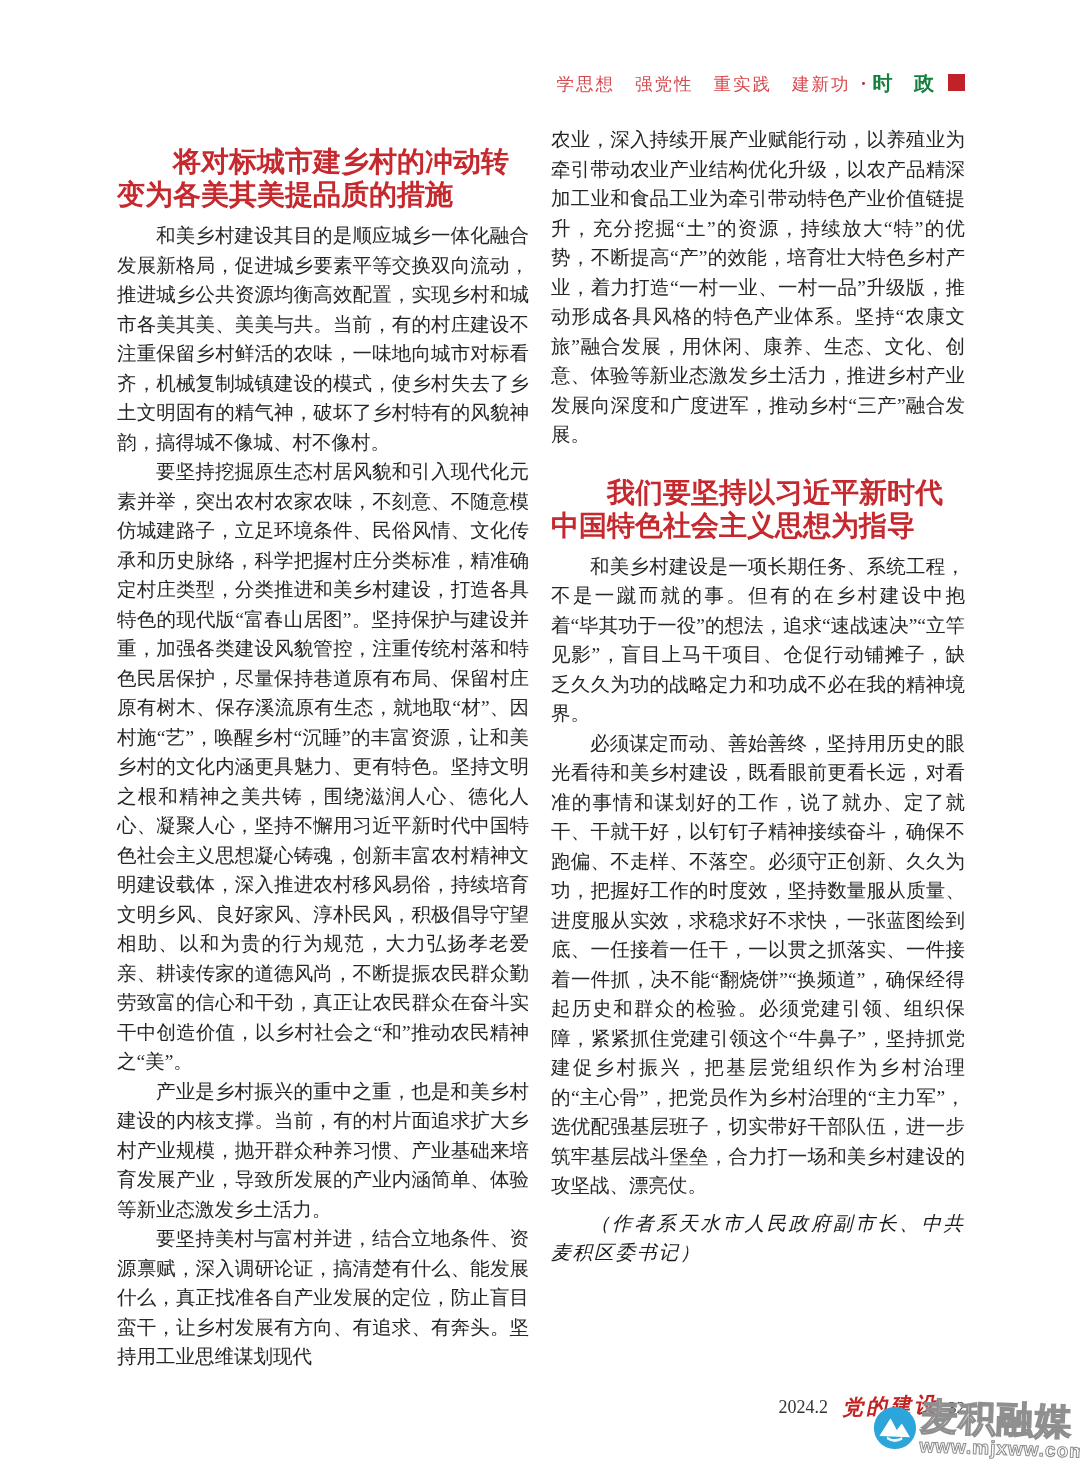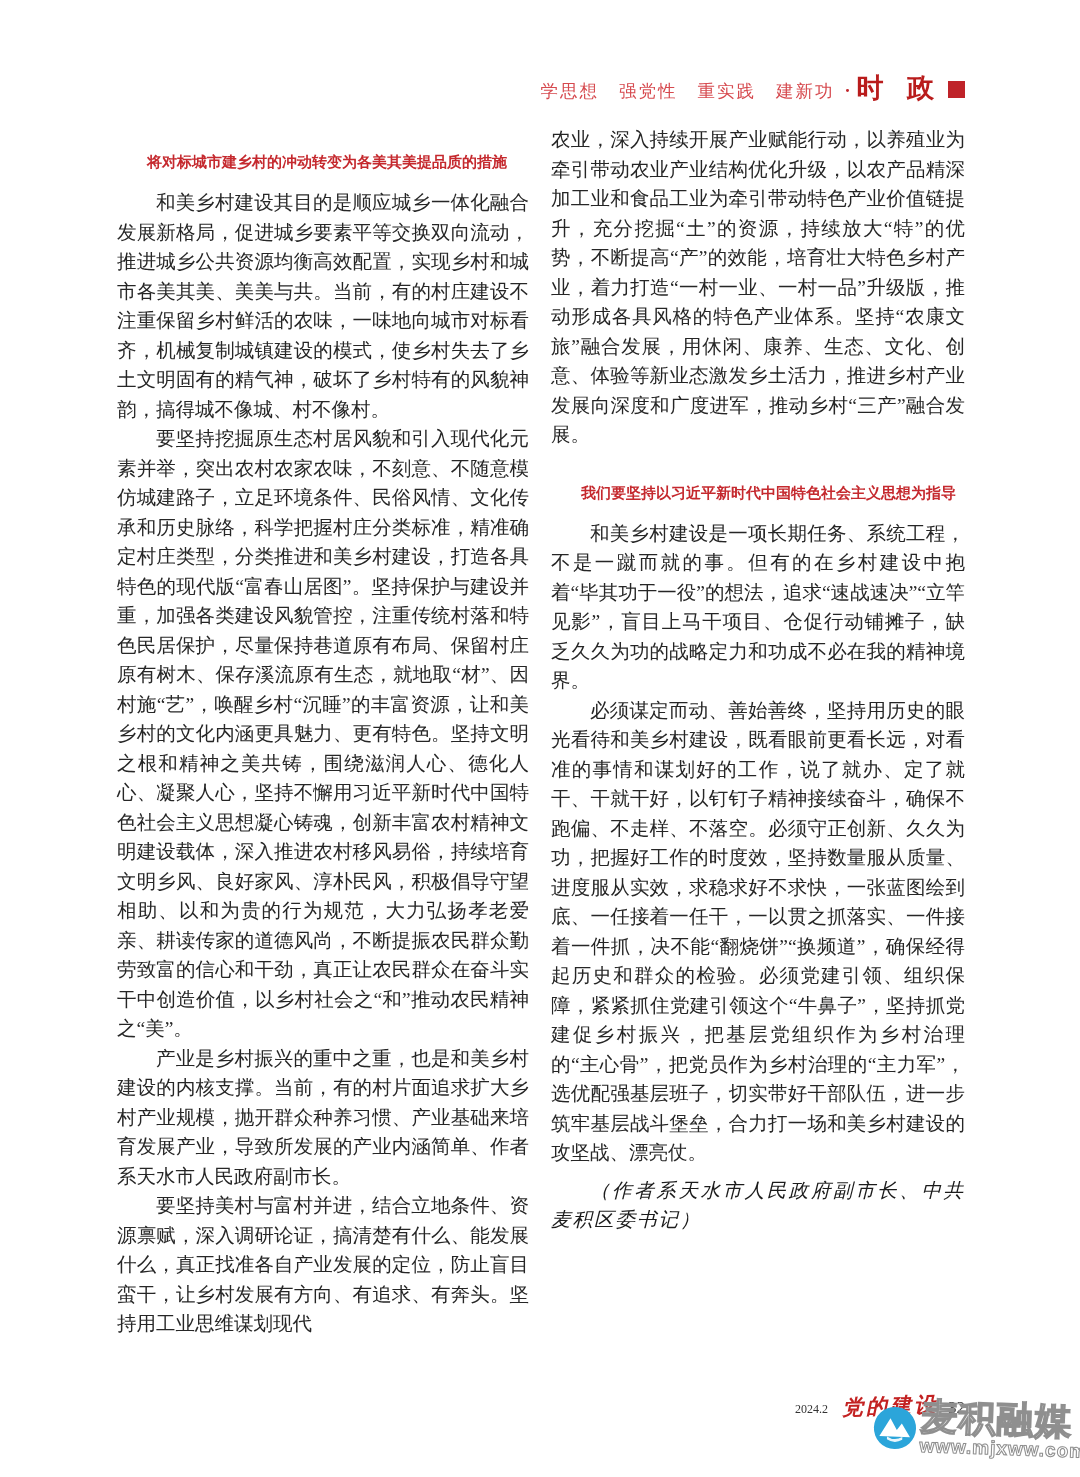--- a/index.html
+++ b/index.html
@@ -27,23 +27,23 @@
     letter-spacing:2px;
   }
   .header .dot{
     color:#c2262c;
     font-size:18px;
     margin:0 6px 0 10px;
     font-weight:bold;
   }
   .header .section{
     font-family:"Liberation Sans","DejaVu Sans",sans-serif;
-    font-size:27px;
-    font-weight:bold;
-    color:#b91c1c;
+    font-size:20px;
+    font-weight:bold;
+    color:#15803d;
     letter-spacing:8px;
   }
   .header .red-square{
     display:inline-block;
     width:17px;height:17px;
     background:#bf2329;
     margin-left:6px;
     vertical-align:-1px;
   }
   
@@ -54,21 +54,21 @@
     font-size:19.5px;
     line-height:29.5px;
     text-align:justify;
   }
   .col-left{left:117px;}
   .col-right{left:551px;width:414px;}
   .heading{
     font-family:"Liberation Sans","DejaVu Sans",sans-serif;
     font-weight:bold;
     color:#c5292e;
-    font-size:15px;
+    font-size:28px;
     line-height:33px;
     text-indent:2em;
     text-align:left;
     margin:26px 0 10px 0;
   }
   .col > .heading:first-child{margin-top:20px;}
   .para{
     text-indent:2em;
     margin:0 0 0 0;
   }
@@ -95,21 +95,21 @@
     vertical-align:-1px;
   }
   
   .footer{
     position:absolute;
     top:1392px;right:115px;
     white-space:nowrap;
     z-index:1;
   }
   .footer .issue{
-    font-size:12px;
+    font-size:18px;
     color:#333333;
     margin-right:14px;
   }
   .footer .journal-logo{
     font-family:"Liberation Serif","DejaVu Serif",serif;
     font-style:italic;
     font-weight:bold;
     font-size:21px;
     color:#c32222;
     letter-spacing:3px;
@@ -162,21 +162,21 @@
 <div class="page">
 
   <div class="header">
     <span class="slogan"><span>学思想</span><span>强党性</span><span>重实践</span><span>建新功</span></span><span class="dot">·</span><span class="section">时 政</span><span class="red-square"></span>
   </div>
 
   <div class="col col-left">
       <div class="heading">将对标城市建乡村的冲动转变为各美其美提品质的措施</div>
       <div class="para">和美乡村建设其目的是顺应城乡一体化融合发展新格局，促进城乡要素平等交换双向流动，推进城乡公共资源均衡高效配置，实现乡村和城市各美其美、美美与共。当前，有的村庄建设不注重保留乡村鲜活的农味，一味地向城市对标看齐，机械复制城镇建设的模式，使乡村失去了乡土文明固有的精气神，破坏了乡村特有的风貌神韵，搞得城不像城、村不像村。</div>
       <div class="para">要坚持挖掘原生态村居风貌和引入现代化元素并举，突出农村农家农味，不刻意、不随意模仿城建路子，立足环境条件、民俗风情、文化传承和历史脉络，科学把握村庄分类标准，精准确定村庄类型，分类推进和美乡村建设，打造各具特色的现代版“富春山居图”。坚持保护与建设并重，加强各类建设风貌管控，注重传统村落和特色民居保护，尽量保持巷道原有布局、保留村庄原有树木、保存溪流原有生态，就地取“材”、因村施“艺”，唤醒乡村“沉睡”的丰富资源，让和美乡村的文化内涵更具魅力、更有特色。坚持文明之根和精神之美共铸，围绕滋润人心、德化人心、凝聚人心，坚持不懈用习近平新时代中国特色社会主义思想凝心铸魂，创新丰富农村精神文明建设载体，深入推进农村移风易俗，持续培育文明乡风、良好家风、淳朴民风，积极倡导守望相助、以和为贵的行为规范，大力弘扬孝老爱亲、耕读传家的道德风尚，不断提振农民群众勤劳致富的信心和干劲，真正让农民群众在奋斗实干中创造价值，以乡村社会之“和”推动农民精神之“美”。</div>
-      <div class="para">产业是乡村振兴的重中之重，也是和美乡村建设的内核支撑。当前，有的村片面追求扩大乡村产业规模，抛开群众种养习惯、产业基础来培育发展产业，导致所发展的产业内涵简单、作者系天水市人民政府副市长。</div>
+      <div class="para">产业是乡村振兴的重中之重，也是和美乡村建设的内核支撑。当前，有的村片面追求扩大乡村产业规模，抛开群众种养习惯、产业基础来培育发展产业，导致所发展的产业内涵简单、体验等新业态激发乡土活力。</div>
       <div class="para">要坚持美村与富村并进，结合立地条件、资源禀赋，深入调研论证，搞清楚有什么、能发展什么，真正找准各自产业发展的定位，防止盲目蛮干，让乡村发展有方向、有追求、有奔头。坚持用工业思维谋划现代</div>
     </div>
 
   <div class="col col-right">
       <div class="para no-indent">农业，深入持续开展产业赋能行动，以养殖业为牵引带动农业产业结构优化升级，以农产品精深加工业和食品工业为牵引带动特色产业价值链提升，充分挖掘“土”的资源，持续放大“特”的优势，不断提高“产”的效能，培育壮大特色乡村产业，着力打造“一村一业、一村一品”升级版，推动形成各具风格的特色产业体系。坚持“农康文旅”融合发展，用休闲、康养、生态、文化、创意、体验等新业态激发乡土活力，推进乡村产业发展向深度和广度进军，推动乡村“三产”融合发展。</div>
       <div class="heading">我们要坚持以习近平新时代中国特色社会主义思想为指导</div>
       <div class="para">和美乡村建设是一项长期任务、系统工程，不是一蹴而就的事。但有的在乡村建设中抱着“毕其功于一役”的想法，追求“速战速决”“立竿见影”，盲目上马干项目、仓促行动铺摊子，缺乏久久为功的战略定力和功成不必在我的精神境界。</div>
       <div class="para">必须谋定而动、善始善终，坚持用历史的眼光看待和美乡村建设，既看眼前更看长远，对看准的事情和谋划好的工作，说了就办、定了就干、干就干好，以钉钉子精神接续奋斗，确保不跑偏、不走样、不落空。必须守正创新、久久为功，把握好工作的时度效，坚持数量服从质量、进度服从实效，求稳求好不求快，一张蓝图绘到底、一任接着一任干，一以贯之抓落实、一件接着一件抓，决不能“翻烧饼”“换频道”，确保经得起历史和群众的检验。必须党建引领、组织保障，紧紧抓住党建引领这个“牛鼻子”，坚持抓党建促乡村振兴，把基层党组织作为乡村治理的“主心骨”，把党员作为乡村治理的“主力军”，选优配强基层班子，切实带好干部队伍，进一步筑牢基层战斗堡垒，合力打一场和美乡村建设的攻坚战、漂亮仗。</div>
       <div class="author">（作者系天水市人民政府副市长、中共麦积区委书记）</div>
     </div>

